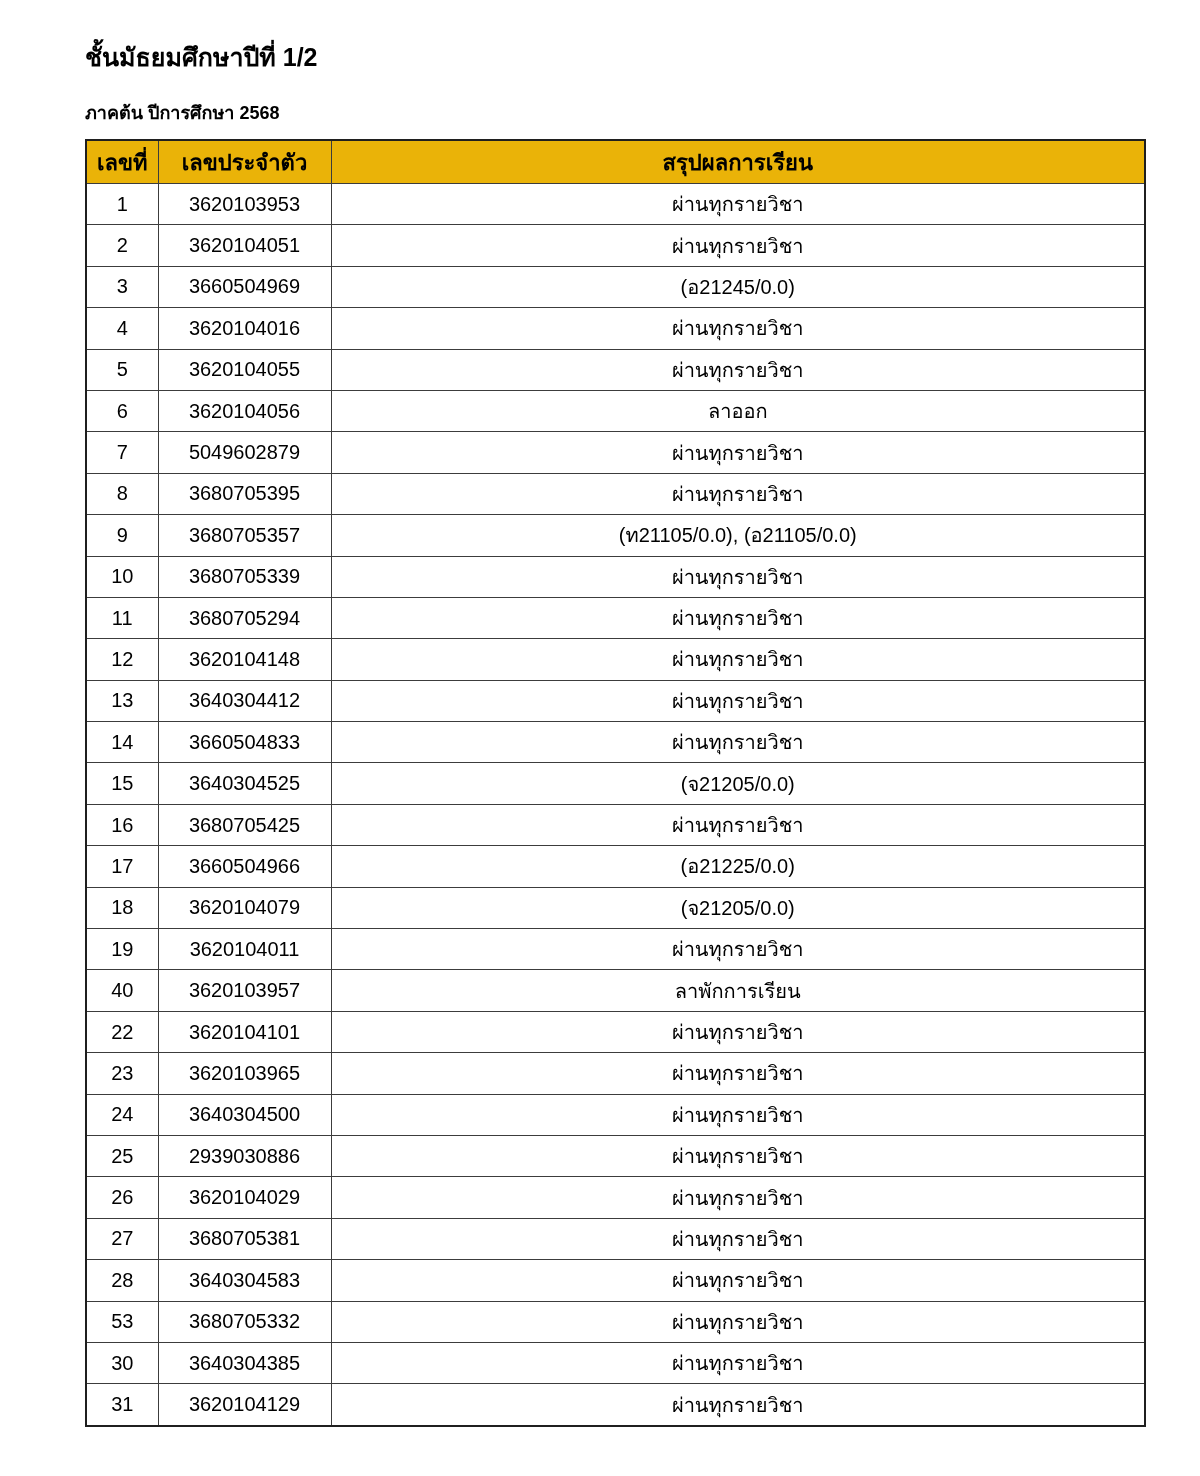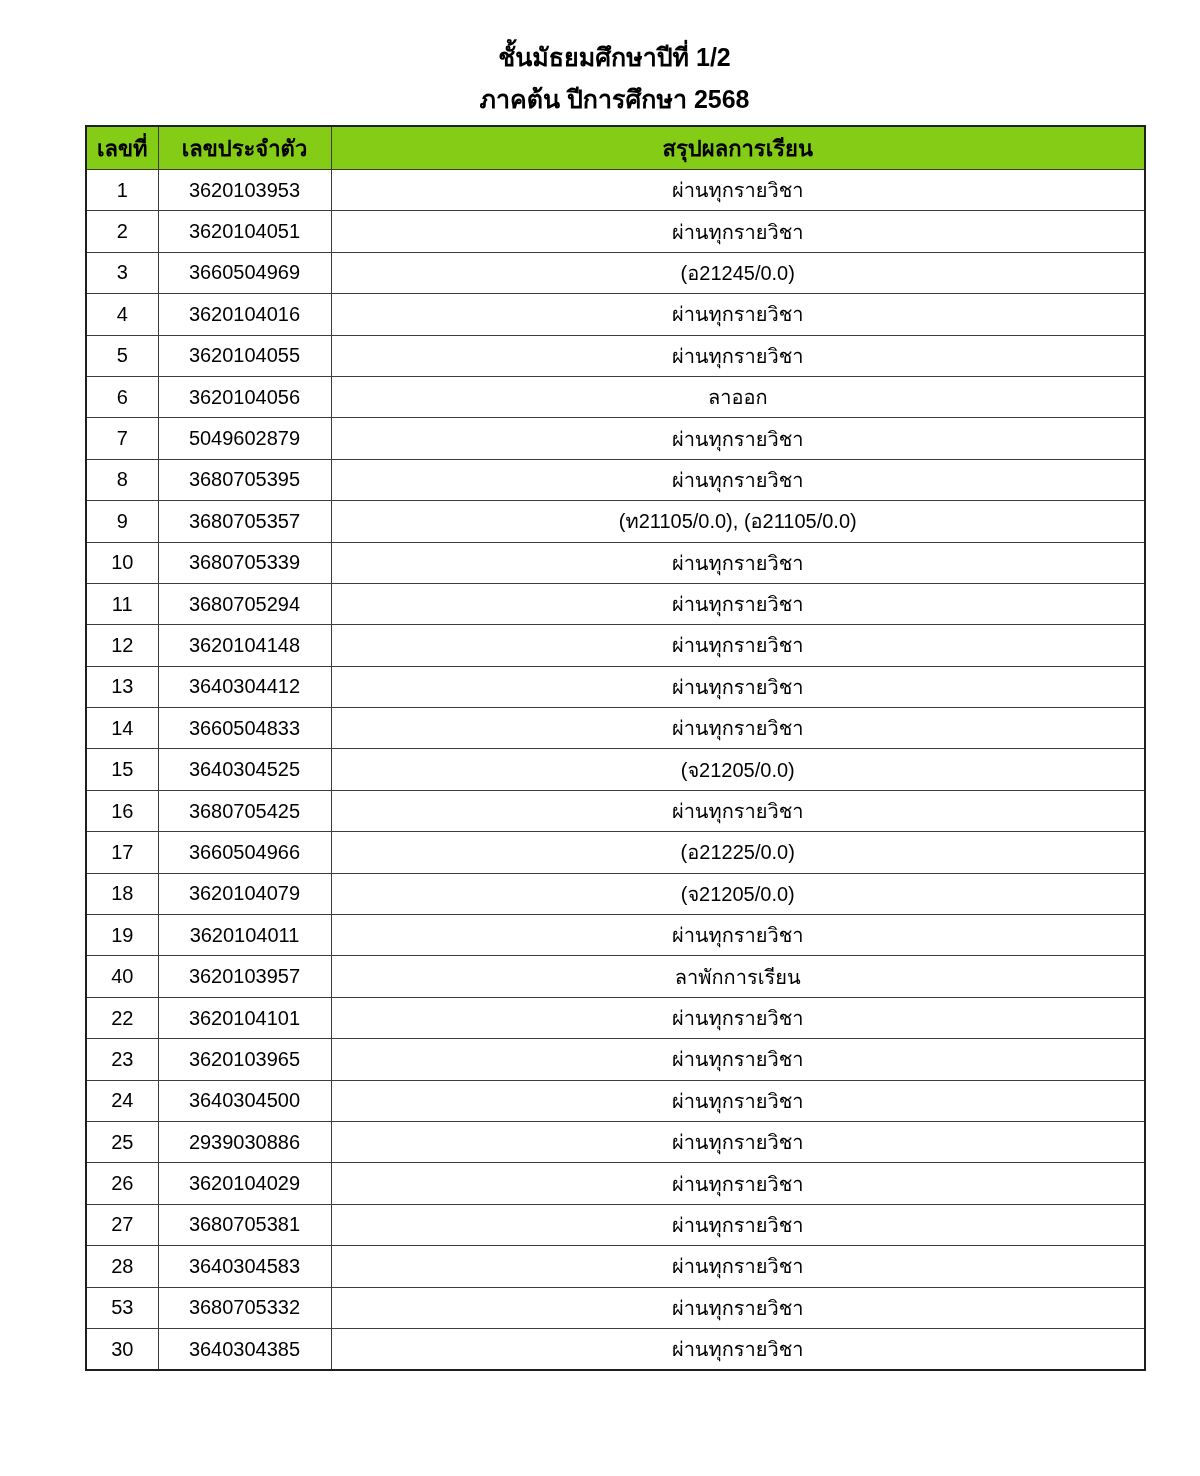--- a/index.html
+++ b/index.html
@@ -12,32 +12,31 @@
     color: #000000;
   }
   .page {
     width: 1200px;
     height: 1476px;
     overflow: hidden;
   }
   .titles {
     width: 1059px;
     margin-left: 85px;
-    text-align: center;
   }
   .doc-title {
     margin-top: 40px;
     font-size: 25px;
     font-weight: bold;
     line-height: 34px;
   }
   .doc-subtitle {
-    margin-top: 8px;
+    margin-top: 22px;
     margin-bottom: 9px;
-    font-size: 25px;
+    font-size: 18px;
     font-weight: bold;
     line-height: 34px;
   }
   table.results {
     border-collapse: collapse;
     table-layout: fixed;
     margin-left: 85px;
     width: 1059px;
     border: 2px solid #1f1f1f;
   }
@@ -47,21 +46,21 @@
     text-align: center;
     vertical-align: middle;
     padding: 0;
     overflow: hidden;
     white-space: nowrap;
   }
   table.results th {
     font-size: 22px;
     font-weight: bold;
     height: 42px;
-    background: #84cc16;
+    background: #eab308;
   }
   table.results td {
     font-size: 20px;
     font-weight: normal;
     height: 40.4px;
     background: #ffffff;
   }
   col.c-no  { width: 72px; }
   col.c-id  { width: 173px; }
   col.c-res { width: 814px; }
@@ -229,16 +228,21 @@
         <tr>
         <td>53</td>
         <td>3680705332</td>
         <td>ผ่านทุกรายวิชา</td>
       </tr>
         <tr>
         <td>30</td>
         <td>3640304385</td>
         <td>ผ่านทุกรายวิชา</td>
       </tr>
+        <tr>
+        <td>31</td>
+        <td>3620104129</td>
+        <td>ผ่านทุกรายวิชา</td>
+      </tr>
       </tbody>
   </table>
 
 </div>
 
 </body></html>

